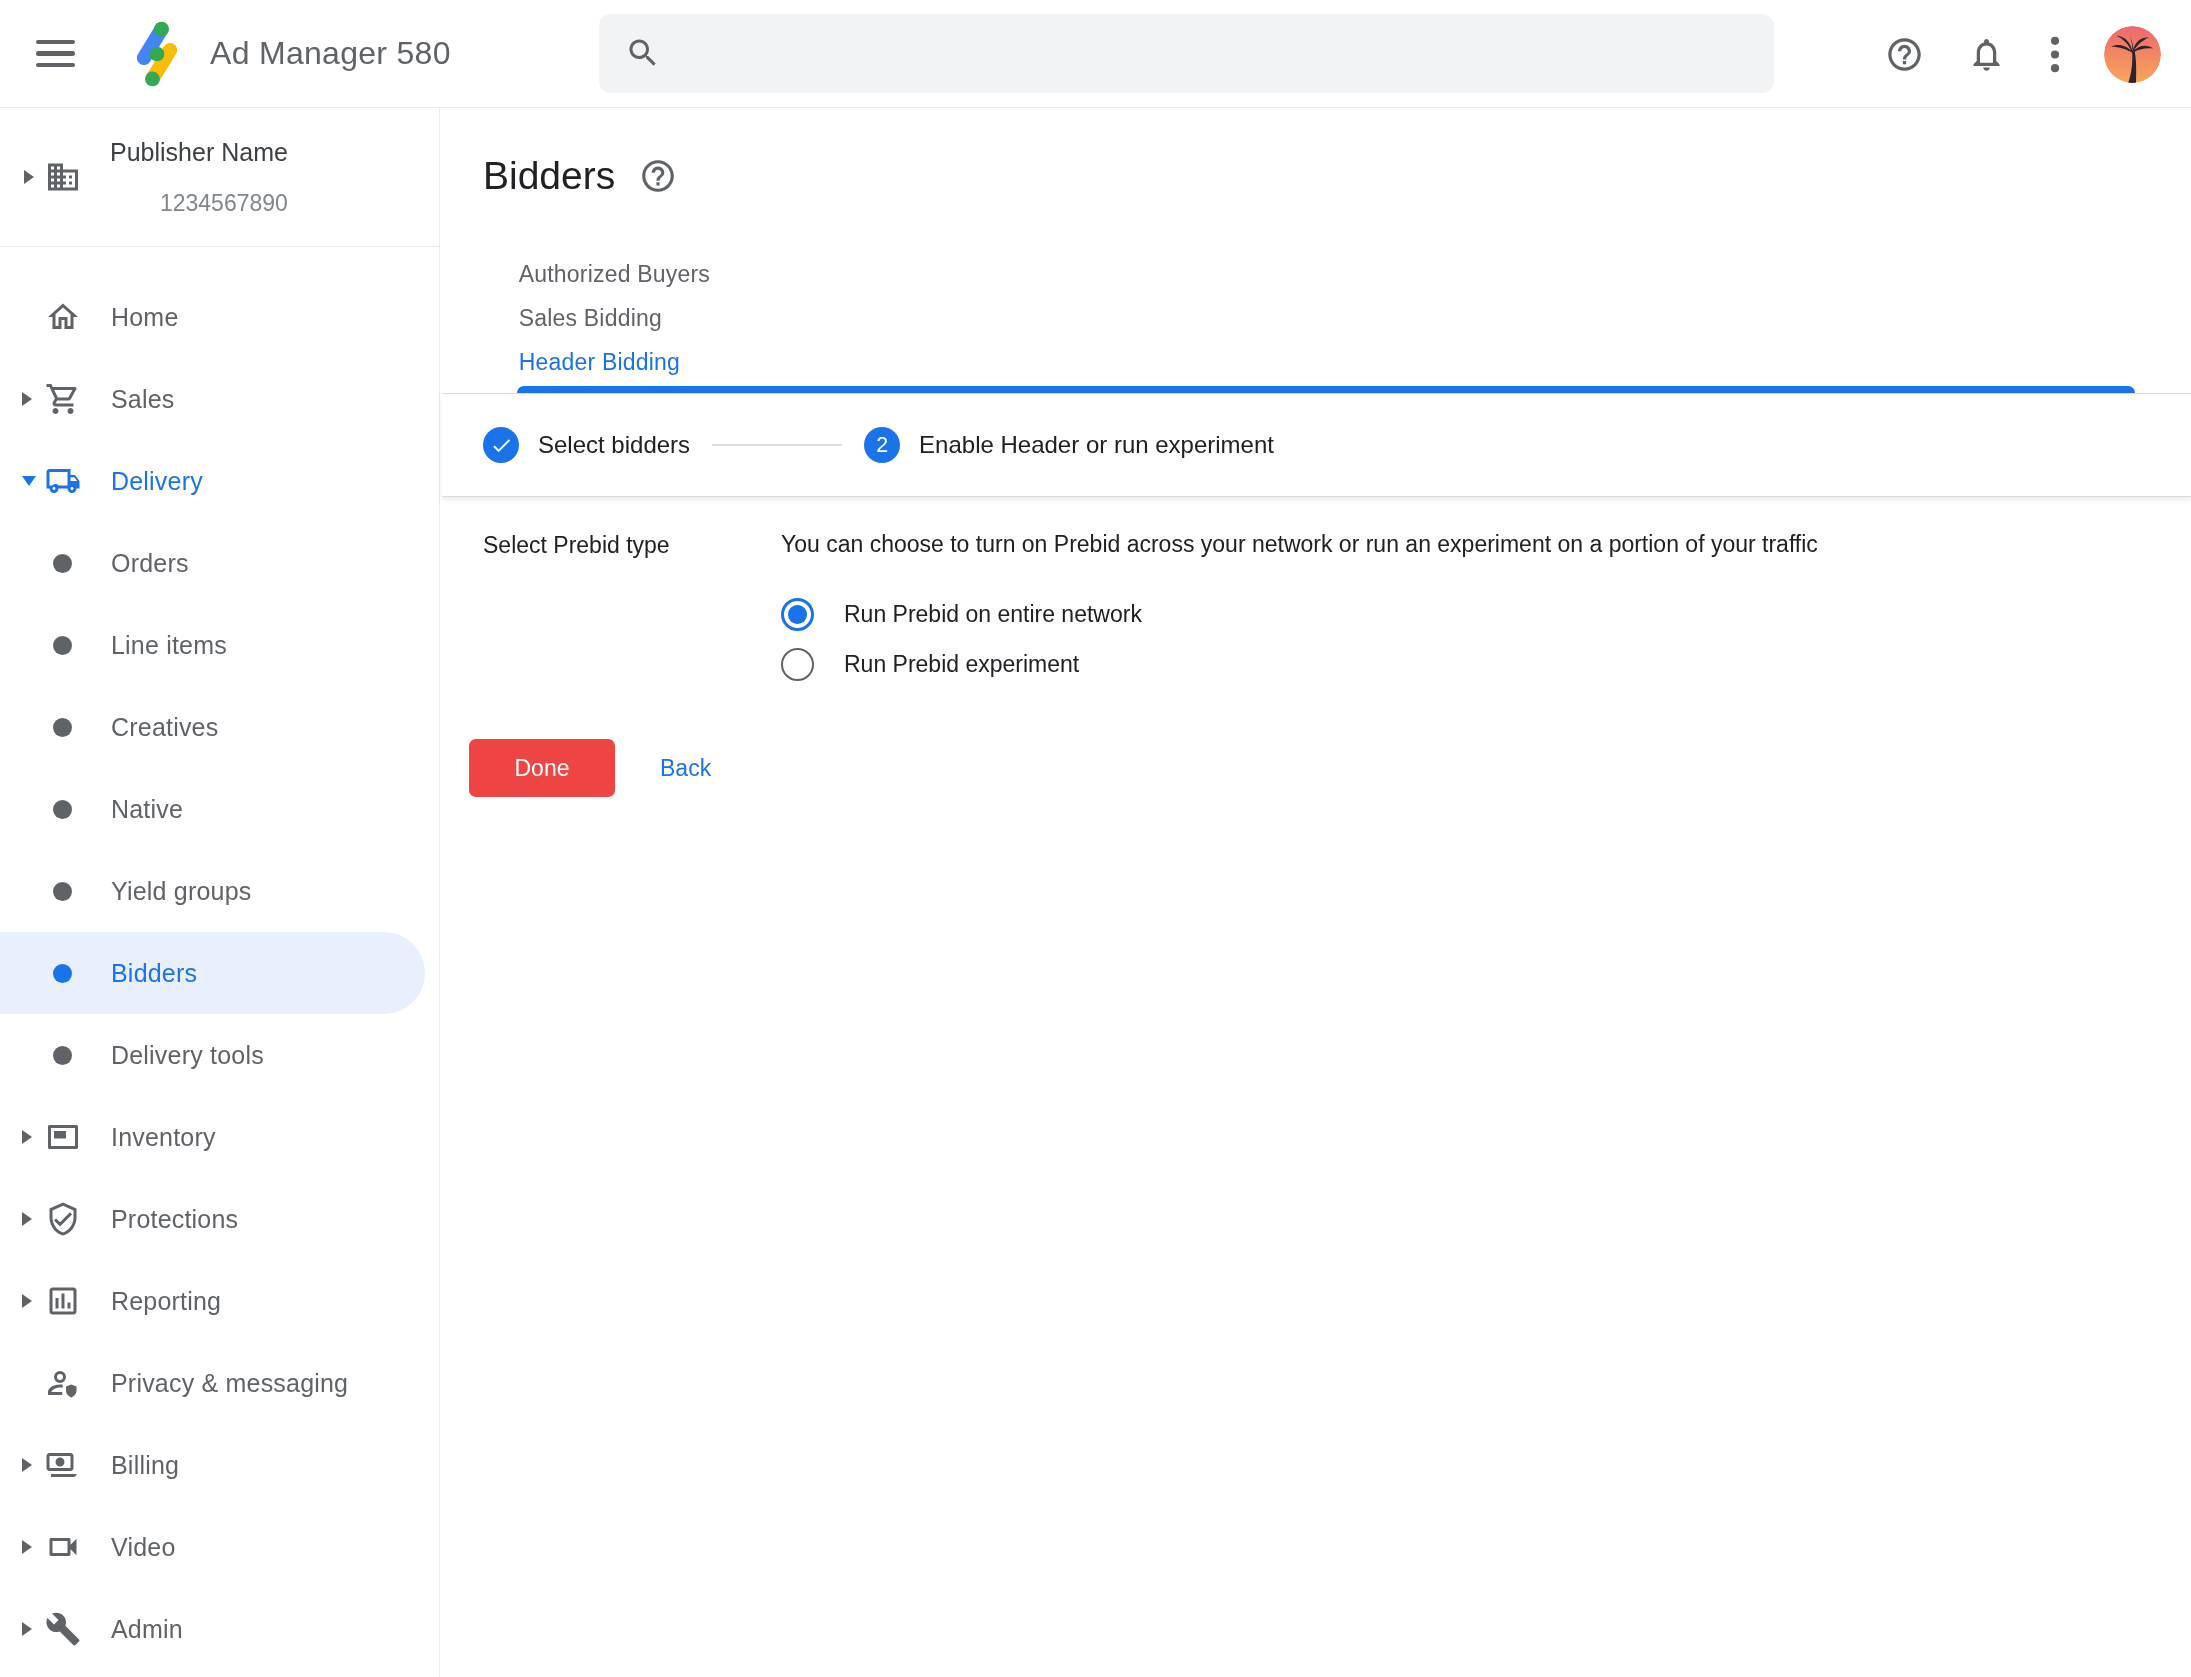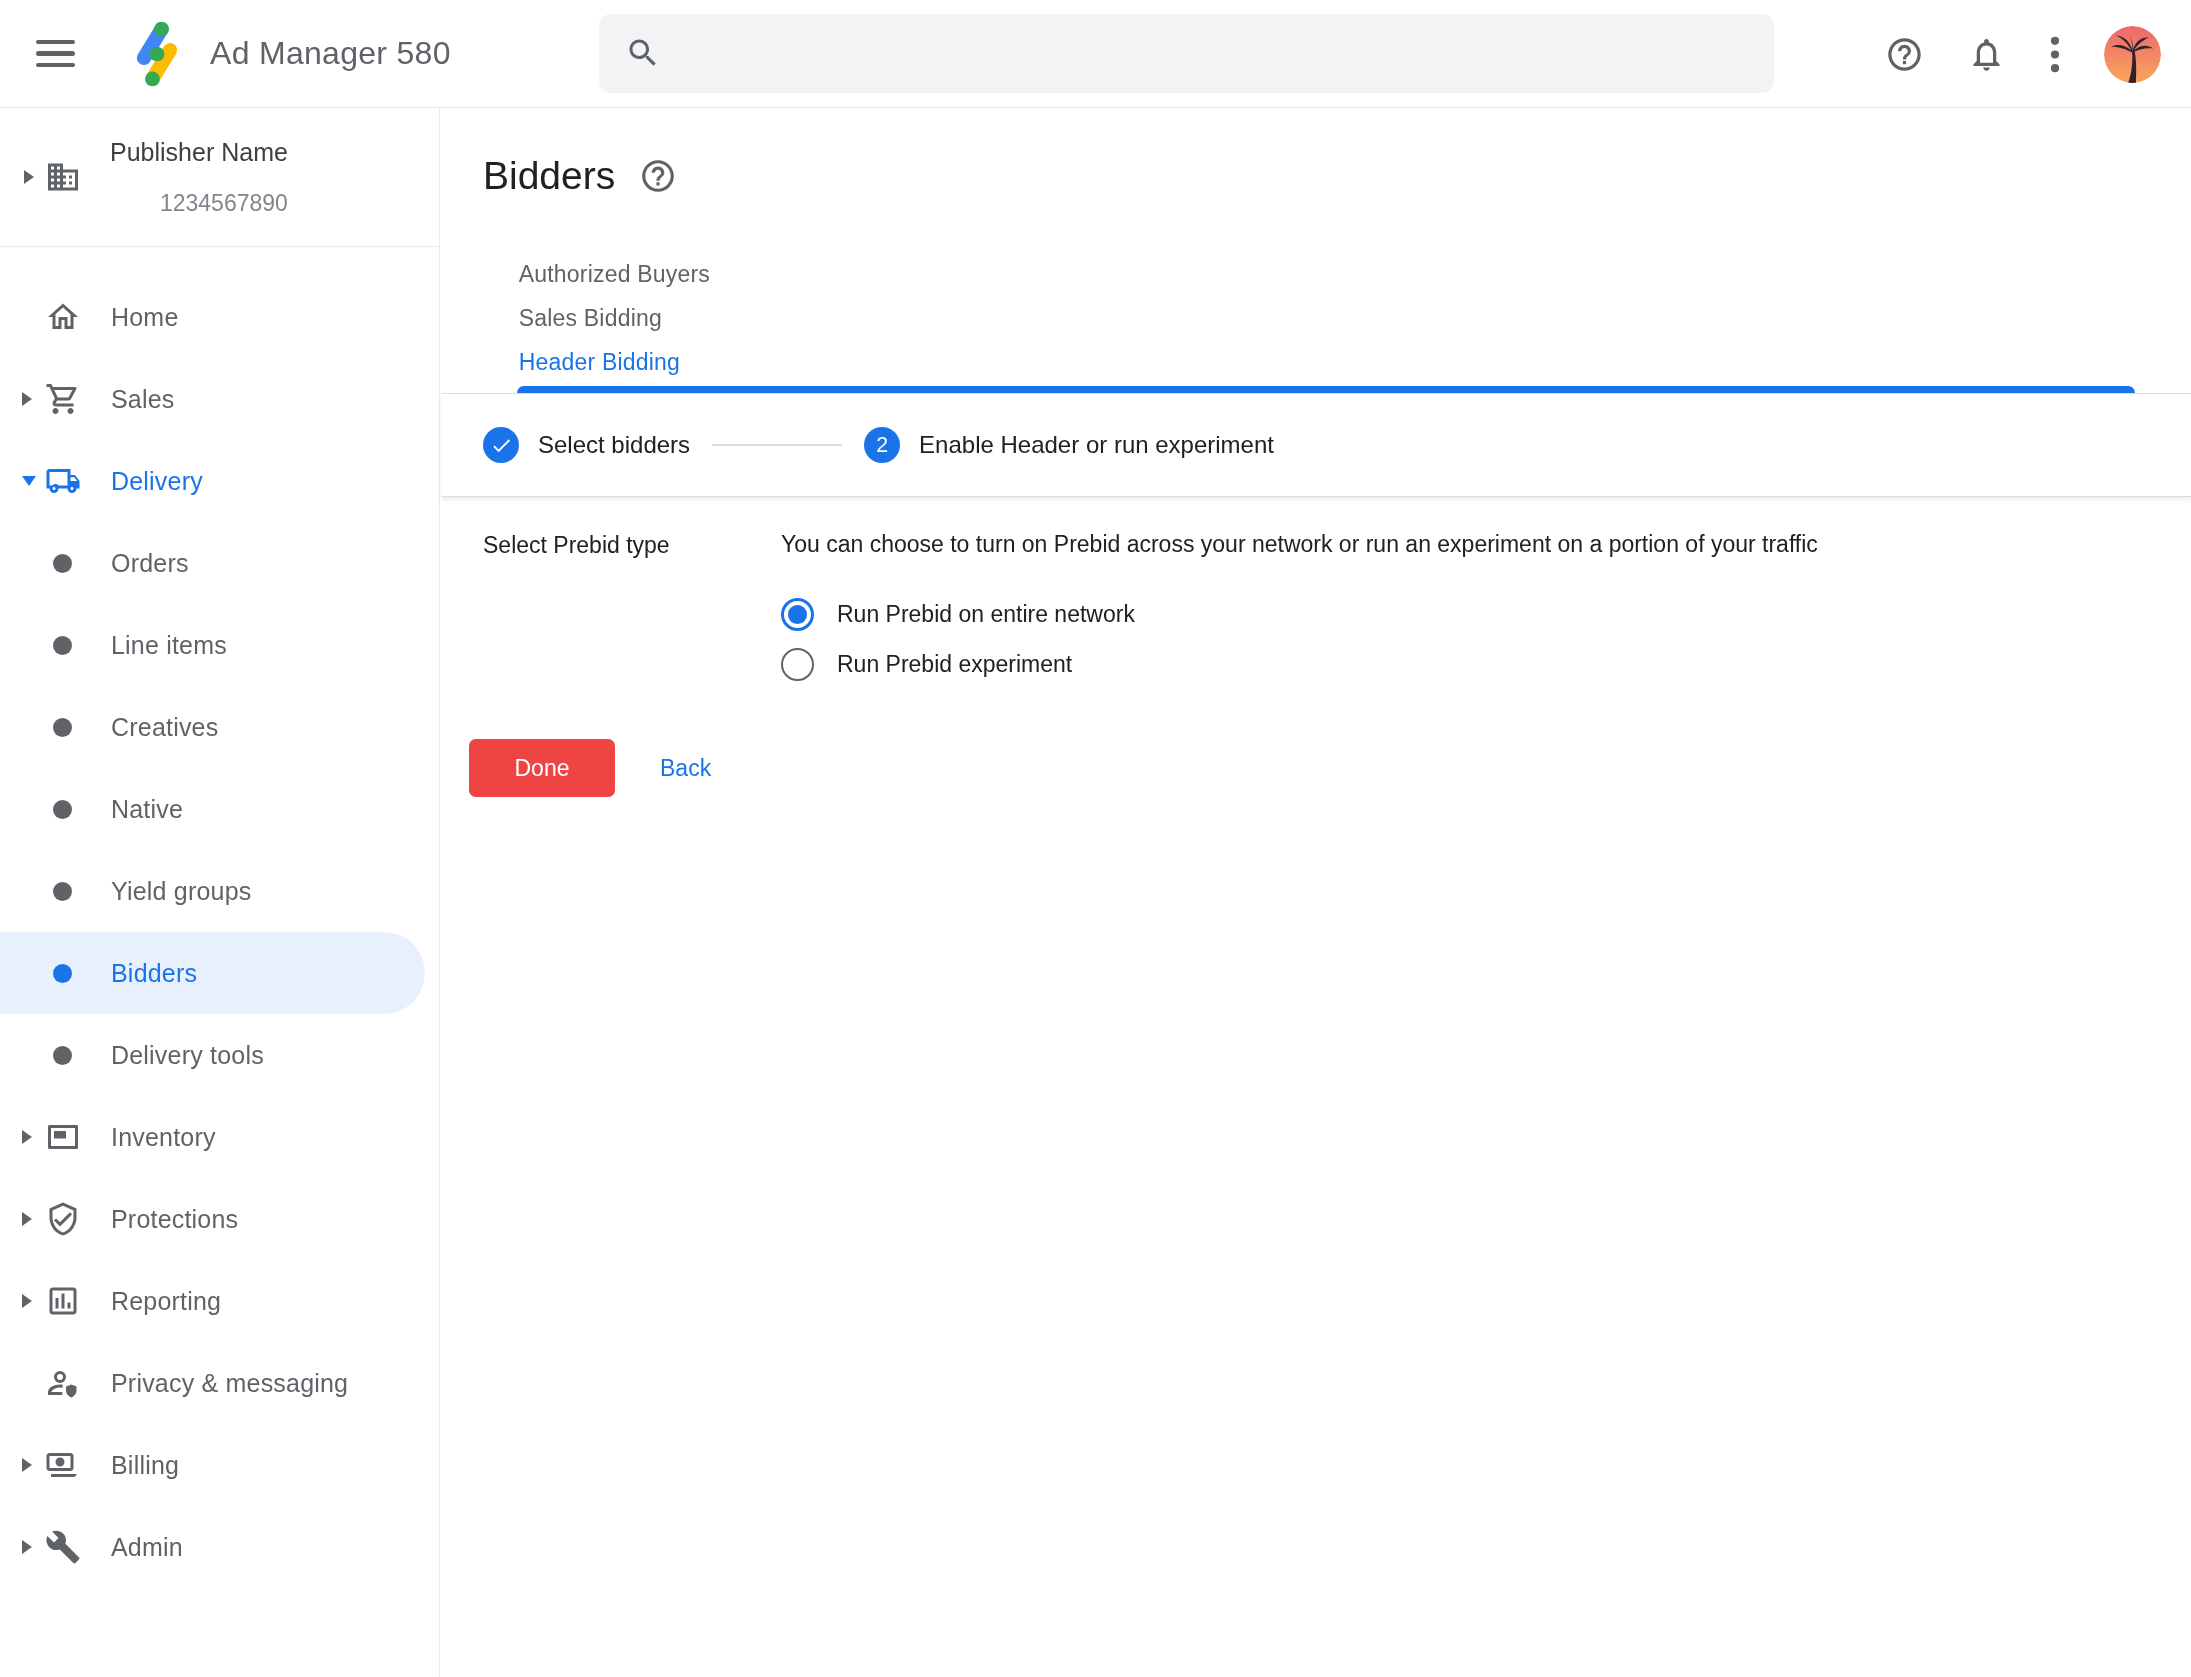--- a/index.html
+++ b/index.html
@@ -73,21 +73,21 @@
   .step-circle { width:36px; height:36px; border-radius:50%; background:#1a73e8; color:#fff;
     display:flex; align-items:center; justify-content:center; font-size:21.4px; font-weight:500; flex:none; }
   .step-circle svg { width:23px; height:23px; fill:#fff; }
   .step-label { margin-left:19px; font-size:24px; font-weight:500; color:#202124; white-space:nowrap; }
   .step-connector { width:130px; height:1.7px; background:#dadce0; margin:0 22px; }
 
   .form { padding:33px 0 0 41px; display:flex; }
   .form-label { width:298px; flex:none; font-size:23px; font-weight:500; color:#202124; padding-top:1.7px; }
   .form-desc { font-size:23px; line-height:29px; color:#202124; }
   .radio-group { margin-top:39px; display:flex; flex-direction:column; gap:17px; }
-  .radio-row { display:flex; align-items:center; gap:23px; cursor:pointer; }
+  .radio-row { display:flex; align-items:center; gap:30px; cursor:pointer; }
   .radio { width:33px; height:33px; border-radius:50%; border:2.6px solid #5f6368; flex:none; position:relative; }
   .radio.checked { border-color:#1a73e8; border-width:3.4px; }
   .radio.checked::after { content:""; position:absolute; inset:4.3px; border-radius:50%; background:#1a73e8; }
   .radio-label { font-size:23px; color:#202124; }
 
   .actions { margin:58px 0 0 27px; display:flex; align-items:center; }
   .btn-done { width:146px; height:58px; background:#ef4444; color:#fff; border:none; border-radius:6.8px;
     font-size:23px; font-weight:500; font-family:inherit; cursor:pointer; }
   .btn-back { margin-left:45px; color:#1a73e8; font-size:23px; font-weight:500;
     background:none; border:none; cursor:pointer; font-family:inherit; }
@@ -273,20 +273,29 @@
     <div class="nav-item">
       <span class="arr right"></span>
       <span class="nav-icon">
         <svg viewBox="0 0 24 24">
             <path d="M19 14V6c0-1.1-.9-2-2-2H3c-1.1 0-2 .9-2 2v8c0 1.1.9 2 2 2h14c1.1 0 2-.9 2-2zm-2 0H3V6h14v8zm-7-7c-1.66 0-3 1.34-3 3s1.34 3 3 3 3-1.34 3-3-1.34-3-3-3zm13 0h-2v11H4v2h15c1.1 0 2-.9 2-2V7z"></path>
           </svg>
       </span>
       <span class="nav-label">Billing</span>
     </div>
 
+    <div class="nav-item">
+      <span class="arr right"></span>
+      <span class="nav-icon">
+        <svg viewBox="0 0 24 24">
+            <path d="M17 10.5V7c0-.55-.45-1-1-1H4c-.55 0-1 .45-1 1v10c0 .55.45 1 1 1h12c.55 0 1-.45 1-1v-3.5l4 4v-11l-4 4zM15 16H5V8h10v8z"></path>
+          </svg>
+      </span>
+      <span class="nav-label">Video</span>
+    </div>
 
     <div class="nav-item">
       <span class="arr right"></span>
       <span class="nav-icon">
         <svg viewBox="0 0 24 24">
             <path d="M22.7 19l-9.1-9.1c.9-2.3.4-5-1.5-6.9-2-2-5-2.4-7.4-1.3L9 6 6 9 1.6 4.7C.4 7.1.9 10.1 2.9 12.1c1.9 1.9 4.6 2.4 6.9 1.5l9.1 9.1c.4.4 1 .4 1.4 0l2.3-2.3c.5-.4.5-1.1.1-1.4z"></path>
           </svg>
       </span>
       <span class="nav-label">Admin</span>
     </div>

